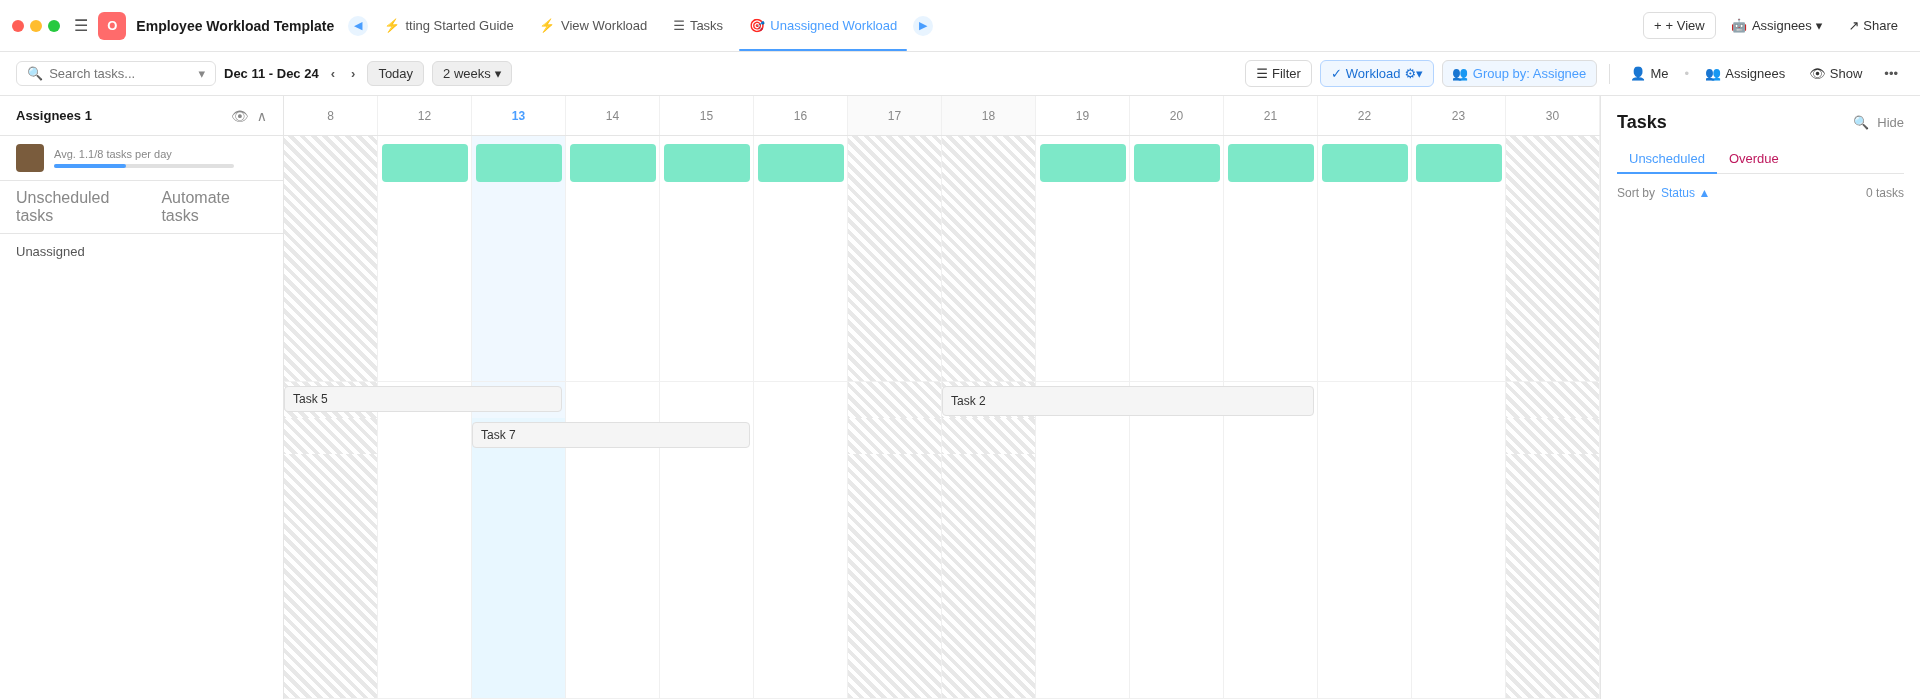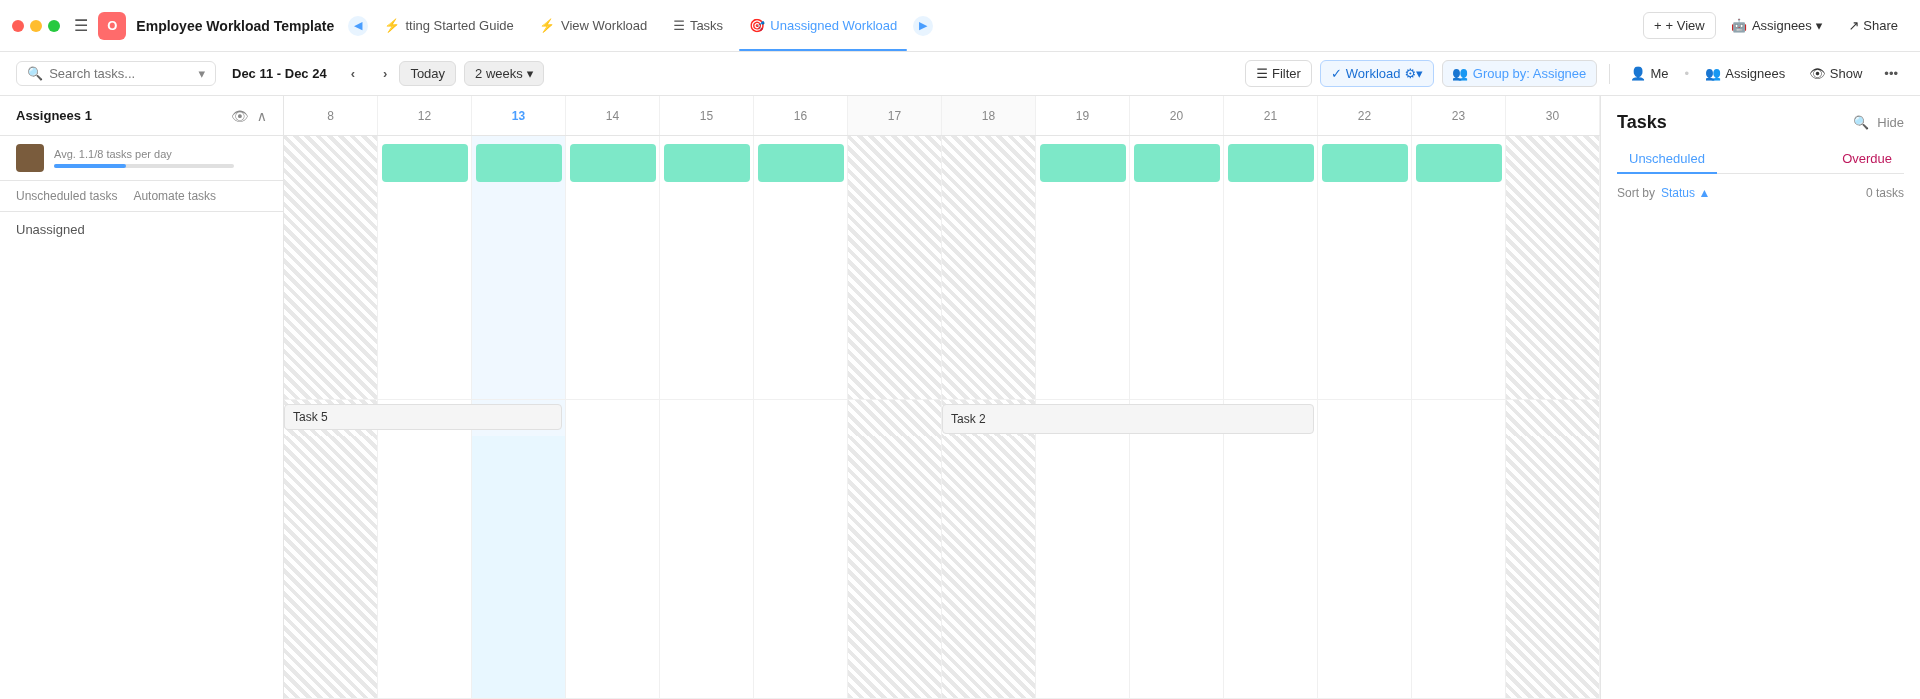--- a/index.html
+++ b/index.html
@@ -29,21 +29,21 @@
     .btn-share { display: flex; align-items: center; gap: 4px; padding: 5px 10px; border-radius: 6px; cursor: pointer; font-size: 13px; color: #333; }
 
     
     .toolbar {
       display: flex; align-items: center; height: 44px;
       padding: 0 16px; border-bottom: 1px solid #e5e5e5;
       gap: 8px; background: #fff;
     }
     .search-box { display: flex; align-items: center; gap: 6px; border: 1px solid #e0e0e0; border-radius: 6px; padding: 4px 10px; width: 200px; cursor: pointer; }
     .search-box input { border: none; outline: none; font-size: 13px; color: #0f766e; background: transparent; width: 140px; }
-    .date-range { display: flex; align-items: center; gap: 20px; font-size: 13px; font-weight: 600; color: #1a1a1a; margin-left: 8px; }
+    .date-range { display: flex; align-items: center; gap: 8px; font-size: 13px; font-weight: 600; color: #1a1a1a; }
     .date-nav { cursor: pointer; color: #555; padding: 2px 4px; border-radius: 4px; }
     .btn-today { padding: 4px 10px; border: 1px solid #ddd; border-radius: 6px; cursor: pointer; font-size: 13px; color: #333; }
     .btn-weeks { padding: 4px 10px; border: 1px solid #ddd; border-radius: 6px; cursor: pointer; font-size: 13px; color: #333; display: flex; align-items: center; gap: 4px; }
     .toolbar-spacer { flex: 1; }
     .toolbar-btn { display: flex; align-items: center; gap: 4px; padding: 5px 10px; border: 1px solid #ddd; border-radius: 6px; cursor: pointer; font-size: 13px; color: #333; }
     .toolbar-btn.active { background: #f0f7ff; border-color: #b3d4ff; color: #1a6fd4; }
     .group-btn { display: flex; align-items: center; gap: 4px; padding: 5px 10px; border: 1px solid #ddd; border-radius: 6px; cursor: pointer; font-size: 13px; color: #4a9eff; background: #f0f7ff; }
     .separator { width: 1px; height: 20px; background: #e0e0e0; margin: 0 4px; }
     .me-btn { display: flex; align-items: center; gap: 4px; padding: 5px 8px; cursor: pointer; font-size: 13px; color: #333; }
     .assignees-btn { display: flex; align-items: center; gap: 4px; padding: 5px 8px; cursor: pointer; font-size: 13px; color: #333; }
@@ -60,21 +60,21 @@
     .eye-icon, .collapse-icon { cursor: pointer; color: #888; font-size: 14px; }
 
     .assignee-row { padding: 8px 16px; display: flex; align-items: center; gap: 10px; }
     .avatar { width: 28px; height: 28px; border-radius: 4px; background: #7a5c3d; flex-shrink: 0; }
     .assignee-info { flex: 1; }
     .avg-text { font-size: 11px; color: #888; }
     .progress-bar { height: 4px; background: #e0e0e0; border-radius: 2px; margin-top: 4px; width: 180px; position: relative; }
     .progress-fill { height: 100%; background: #4a9eff; border-radius: 2px; width: 40%; }
 
     .bottom-row { display: flex; align-items: center; padding: 8px 16px; gap: 16px; border-top: 1px solid #e5e5e5; }
-    .link-text { font-size: 12px; color: #888; cursor: pointer; }
+    .link-text { font-size: 16px; color: #888; cursor: pointer; }
 
     .unassigned-row { padding: 10px 16px; font-size: 13px; color: #555; border-top: 1px solid #e5e5e5; }
 
     
     .calendar { flex: 1; overflow: hidden; display: flex; flex-direction: column; }
     .cal-header { display: flex; height: 40px; border-bottom: 1px solid #e5e5e5; }
     .cal-day-header { flex: 1; display: flex; align-items: center; justify-content: center; font-size: 12px; color: #888; border-right: 1px solid #f0f0f0; }
     .cal-day-header.today { color: #4a9eff; font-weight: 600; }
     .cal-day-header.weekend { background: #fafafa; }
 
@@ -84,21 +84,21 @@
     .cal-cell.today { background: #f0f8ff; }
 
     .task-bar { position: absolute; background: #f5f5f5; border: 1px solid #e0e0e0; border-radius: 4px; padding: 4px 8px; font-size: 12px; color: #333; display: flex; align-items: center; white-space: nowrap; overflow: hidden; z-index: 2; }
 
     
     .right-panel { width: 320px; border-left: 1px solid #e5e5e5; display: flex; flex-direction: column; flex-shrink: 0; padding: 16px; }
     .right-panel-header { display: flex; align-items: center; margin-bottom: 12px; }
     .right-panel-title { font-size: 18px; font-weight: 700; flex: 1; }
     .right-panel-search { cursor: pointer; color: #888; margin-right: 8px; }
     .right-panel-hide { cursor: pointer; color: #888; font-size: 13px; }
-    .tasks-tabs { display: flex; gap: 0; margin-bottom: 12px; border-bottom: 1px solid #e5e5e5; justify-content: space-between; }
+    .tasks-tabs { display: flex; gap: 0; margin-bottom: 12px; border-bottom: 1px solid #e5e5e5; }
     .tasks-tab { padding: 6px 12px; font-size: 13px; cursor: pointer; color: #be185d; }
     .tasks-tab.active { color: #4a9eff; border-bottom: 2px solid #4a9eff; margin-bottom: -1px; }
     .sort-row { display: flex; align-items: center; gap: 6px; font-size: 12px; color: #888; }
     .sort-by { color: #888; }
     .sort-val { color: #4a9eff; cursor: pointer; }
     .task-count { margin-left: auto; font-size: 12px; color: #888; }
 
     
     .stripe { background: repeating-linear-gradient(45deg, #e8e8e8, #e8e8e8 4px, #fff 4px, #fff 8px); }
   </style>
@@ -377,20 +377,40 @@
 
         <div class="task-bar" style="left:calc(0 * (100%/14));width:calc(3 * (100%/14) - 4px);top:4px;height:26px;">
           <span>Task 5</span>
         </div>
 
         <div class="task-bar" style="left:calc(7 * (100%/14));width:calc(4 * (100%/14) - 4px);top:4px;height:30px;">
           <span>Task 2</span>
         </div>
       </div>
 
+      <div class="cal-row" style="height:36px;position:relative;flex:none;">
+        <div class="cal-cell stripe" style="flex:1;border-bottom:none;"></div>
+        <div class="cal-cell" style="flex:1;border-bottom:none;"></div>
+        <div class="cal-cell today" style="flex:1;border-bottom:none;background:#e8f7ff;"></div>
+        <div class="cal-cell" style="flex:1;border-bottom:none;"></div>
+        <div class="cal-cell" style="flex:1;border-bottom:none;"></div>
+        <div class="cal-cell" style="flex:1;border-bottom:none;"></div>
+        <div class="cal-cell stripe" style="flex:1;border-bottom:none;"></div>
+        <div class="cal-cell stripe" style="flex:1;border-bottom:none;"></div>
+        <div class="cal-cell" style="flex:1;border-bottom:none;"></div>
+        <div class="cal-cell" style="flex:1;border-bottom:none;"></div>
+        <div class="cal-cell" style="flex:1;border-bottom:none;"></div>
+        <div class="cal-cell" style="flex:1;border-bottom:none;"></div>
+        <div class="cal-cell" style="flex:1;border-bottom:none;"></div>
+        <div class="cal-cell stripe" style="flex:1;border-bottom:none;"></div>
+
+        <div class="task-bar" style="left:calc(2 * (100%/14));width:calc(3 * (100%/14) - 4px);top:4px;height:26px;">
+          <span>Task 7</span>
+        </div>
+      </div>
 
       <div class="cal-row" style="flex:1;">
         <div class="cal-cell stripe" style="flex:1;"></div>
         <div class="cal-cell" style="flex:1;"></div>
         <div class="cal-cell today" style="flex:1;background:#e8f7ff;"></div>
         <div class="cal-cell" style="flex:1;"></div>
         <div class="cal-cell" style="flex:1;"></div>
         <div class="cal-cell" style="flex:1;"></div>
         <div class="cal-cell stripe" style="flex:1;"></div>
         <div class="cal-cell stripe" style="flex:1;"></div>

